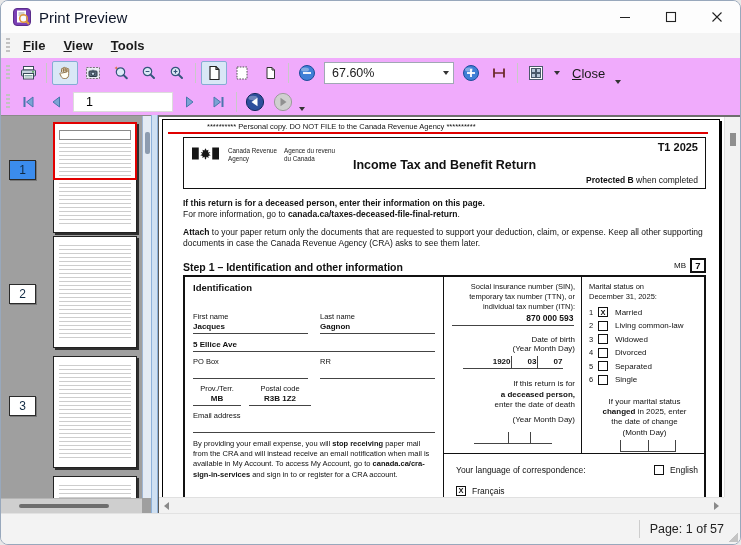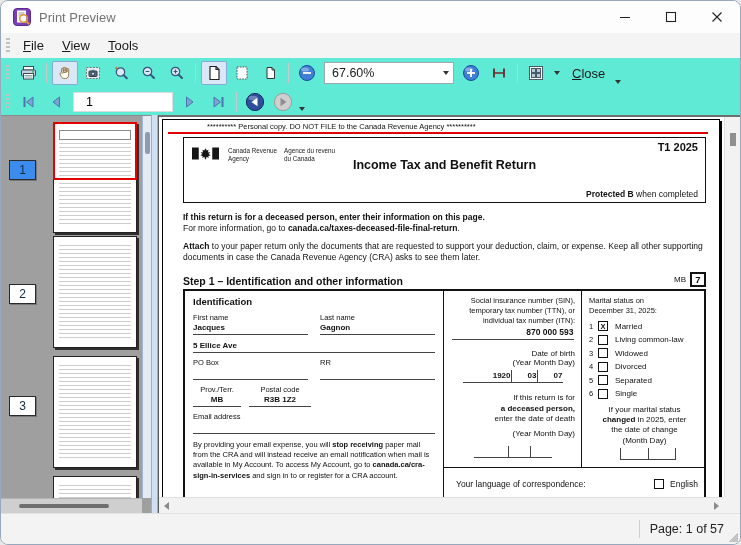--- a/index.html
+++ b/index.html
@@ -5,30 +5,30 @@
   html,body { margin:0; padding:0; background:#e8e8e8; }
   * { box-sizing:border-box; }
   .window {
     position:relative; width:741px; height:545px; margin:0;
     background:#f5f5f5; border:1px solid #98a8bc; border-radius:8px; overflow:hidden;
     font-family:"Liberation Sans", sans-serif; color:#1a1a1a;
   }
   
   .titlebar { height:32px; background:#fdfdfd; display:flex; align-items:center; }
   .appicon { margin:0 8px 0 12px; display:flex; }
-  .apptitle { font-size:13px; color:#737373; }
+  .apptitle { font-size:15px; color:#0f172a; }
   .wbtns { margin-left:auto; display:flex; height:100%; }
   .wbtn { width:46px; height:100%; display:flex; align-items:center; justify-content:center; }
   
   .menubar { height:25px; background:#f4f4f4; display:flex; align-items:center; font-size:13px; }
-  .menuitem { display:inline-block; padding:3px 9px; }
+  .menuitem { display:inline-block; padding:3px 9px;font-weight:bold; }
   .menuitem::first-letter { text-decoration:underline; }
   .grip { width:4px; height:16px; margin:0 4px 0 5px;
     background:repeating-linear-gradient(to bottom, #c2c2c2 0 2px, transparent 2px 4px); }
-  .toolbar { display:flex; align-items:center; background:#5eead4; }
+  .toolbar { display:flex; align-items:center; background:#f0abfc; }
   .tb1 { height:30px; } .tb2 { height:27px; }
   .tbtn { min-width:26px; height:24px; display:flex; align-items:center; justify-content:center;
     border:1px solid transparent; border-radius:2px; margin:0 1px; }
   .tbtn.active { background:#d9e7f6; border-color:#86abd4; }
   .tsep { width:1px; height:20px; background:#c9c9c9; margin:0 4px; }
   .combo { width:130px; height:22px; border:1px solid #a0a8b4; background:#fff; display:flex;
     align-items:center; font-size:12.5px; padding-left:7px; margin:0 3px; }
   .combo-arrow { margin-left:auto; width:15px; display:flex; justify-content:center; }
   .caret { width:0; height:0; border-left:3.5px solid transparent; border-right:3.5px solid transparent;
     border-top:4px solid #333; }
@@ -65,21 +65,21 @@
     border-top:1px solid #e0e0e0; display:flex; align-items:center; justify-content:space-between; }
   .harrow { width:0; height:0; border-top:4px solid transparent; border-bottom:4px solid transparent; margin:0 5px; }
   .harrow.left  { border-right:5px solid #8a8a8a; }
   .harrow.right { border-left:5px solid #8a8a8a; }
   .dcorner { position:absolute; right:0; bottom:0; width:16px; height:16px; background:#f2f2f2; }
   
   .page { position:absolute; left:3px; top:2px; width:558px; height:742px; background:#fff;
     border:1px solid #000; box-shadow:2px 2px 0 0 #000; color:#111; }
   .banner { margin:2px 0 1px 44px; font-size:7.5px; }
   .redline { height:2px; background:#e00000; margin:1px 11px 3px 5px; }
-  .t1head { position:relative; margin:2px 13px 9px 20px; border:1px solid #111; height:66px; }
+  .t1head { position:relative; margin:2px 13px 9px 20px; border:1px solid #111; height:52px; }
   .flag { position:absolute; left:8px; top:8px; }
   .ag { position:absolute; top:9px; font-size:6.3px; line-height:1.3; white-space:pre-line; color:#222; }
   .ag.en { left:44px; } .ag.fr { left:100px; }
   .t1code { position:absolute; right:7px; top:3px; font-weight:bold; font-size:11px; }
   .t1title { position:absolute; left:0; right:0; top:20px; text-align:center; font-weight:bold; font-size:12.5px; }
   .prot { position:absolute; right:7px; bottom:3px; font-size:8.5px; }
   .introA, .introB { margin:0 13px 0 20px; font-size:8.5px; line-height:1.3; }
   .introB { margin-top:7px; }
   .steprow { display:flex; align-items:flex-end; margin:9px 13px 2px 20px; }
   .steptitle { font-weight:bold; font-size:10.5px; flex:1; }
@@ -89,21 +89,21 @@
   .idbox { margin:0 13px 0 20px; border:2px solid #111; display:grid;
     grid-template-columns:258px 138px 125px; grid-template-rows:176px 46px 44px; font-size:8px; }
   .c-id  { grid-column:1; grid-row:1 / span 2; padding:5px 8px 0 8px; }
   .c-sin { grid-column:2; grid-row:1; border-left:1px solid #111; padding:5px 6px 0; text-align:right; }
   .c-mar { grid-column:3; grid-row:1; border-left:1px solid #111; padding:5px 0 0 7px; }
   .c-lang{ grid-column:2 / span 2; grid-row:2; border-left:1px solid #111; border-top:1px solid #111;
     padding:7px 6px 0 12px; display:grid; grid-template-columns:1fr auto; row-gap:4px;
     align-items:center; font-size:8.5px; }
   .c-res1{ grid-column:1; grid-row:3; border-top:2px solid #111; padding:5px 8px; font-weight:bold; font-size:9.5px; }
   .c-res2{ grid-column:2 / span 2; grid-row:3; border-top:2px solid #111; border-left:1px solid #111; }
-  .id-title { font-weight:bold; font-size:9.5px; margin-bottom:6px; }
+  .id-title { font-weight:bold; font-size:9.5px; margin-bottom:19px; }
   .frow { display:flex; gap:12px; margin-bottom:5px; }
   .fld { display:flex; flex-direction:column; border-bottom:1px solid #444; padding-bottom:1px; }
   .fld .lab { font-size:7.5px; }
   .fld .val { font-weight:bold; font-size:8px; min-height:10px; margin-top:1px; }
   .w118 { width:115px; } .wfull { width:242px; }
   .wcity { width:118px; } .wprov { width:48px; } .wpostal { width:62px; }
   .ctr { text-align:center; }
   .emailnote { font-size:7.5px; line-height:1.35; margin-top:6px; }
   .sinlab { font-size:7.5px; line-height:1.3; }
   .sinval { font-weight:bold; font-size:8.5px; border-bottom:1px solid #444; width:122px;
@@ -120,21 +120,21 @@
   .dbx { height:12px; border-bottom:1px solid #444; }
   .db1 { width:34px; } .db2, .db3 { width:22px; border-left:1px solid #444; }
   .marhead { font-size:7.5px; line-height:1.3; margin-bottom:4px; }
   .mrow { display:flex; align-items:center; height:13.5px; }
   .mnum { width:9px; font-size:7.5px; }
   .cb { width:10px; height:10px; border:1px solid #111; display:flex; align-items:center;
     justify-content:center; flex:none; }
   .cb .mark { font-size:7.5px; font-weight:bold; line-height:1; }
   .mrow .cb { margin-right:7px; }
   .mlabel { font-size:8px; }
-  .marchange { text-align:center; font-size:8px; line-height:1.3; margin-top:4px; padding-right:6px; }
+  .marchange { text-align:center; font-size:8px; line-height:1.3; margin-top:10px; padding-right:6px; }
   .mdboxes { margin-top:2px; }
   .mdb { width:28px; height:12px; border-bottom:1px solid #444; border-left:1px solid #444; }
   .mdb:last-child { border-right:1px solid #444; }
   .langopt { display:flex; align-items:center; gap:6px; margin-right:2px; }
   
   .statusbar { position:absolute; bottom:0; left:0; right:0; height:31px; background:#f3f3f3;
     border-top:1px solid #e2e2e2; display:flex; align-items:center; }
   .statussep { width:1px; height:18px; background:#cdcdcd; margin-left:auto; }
   .pageinfo { padding:0 16px 0 10px; font-size:12.5px; color:#222; }
   .rgrip { position:absolute; right:2px; bottom:2px; width:10px; height:10px;

